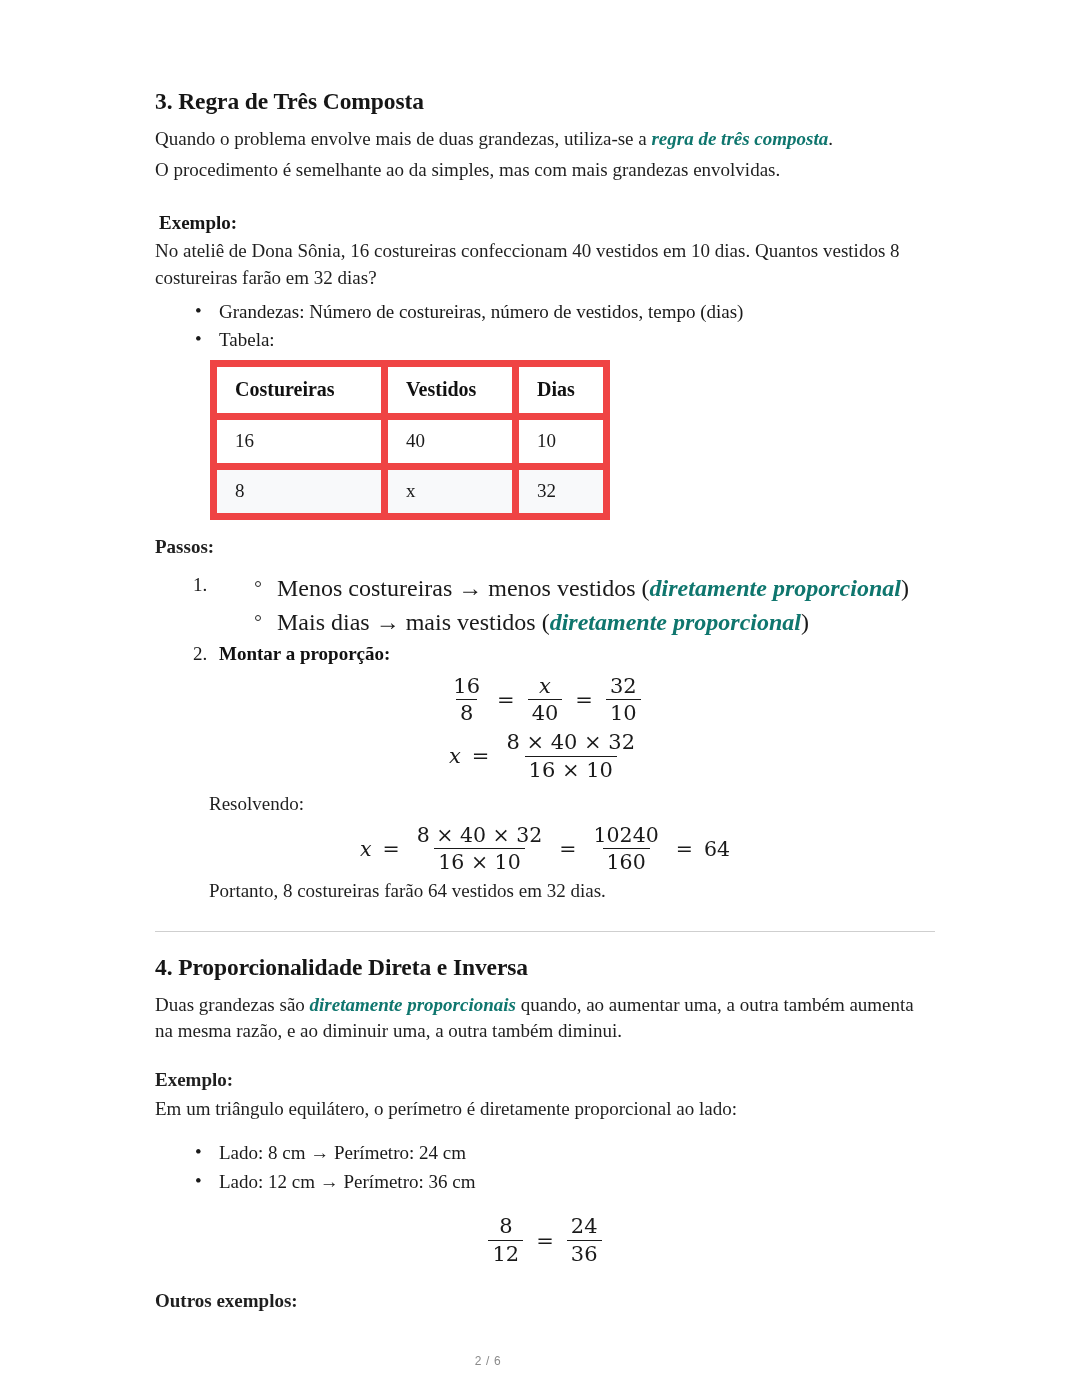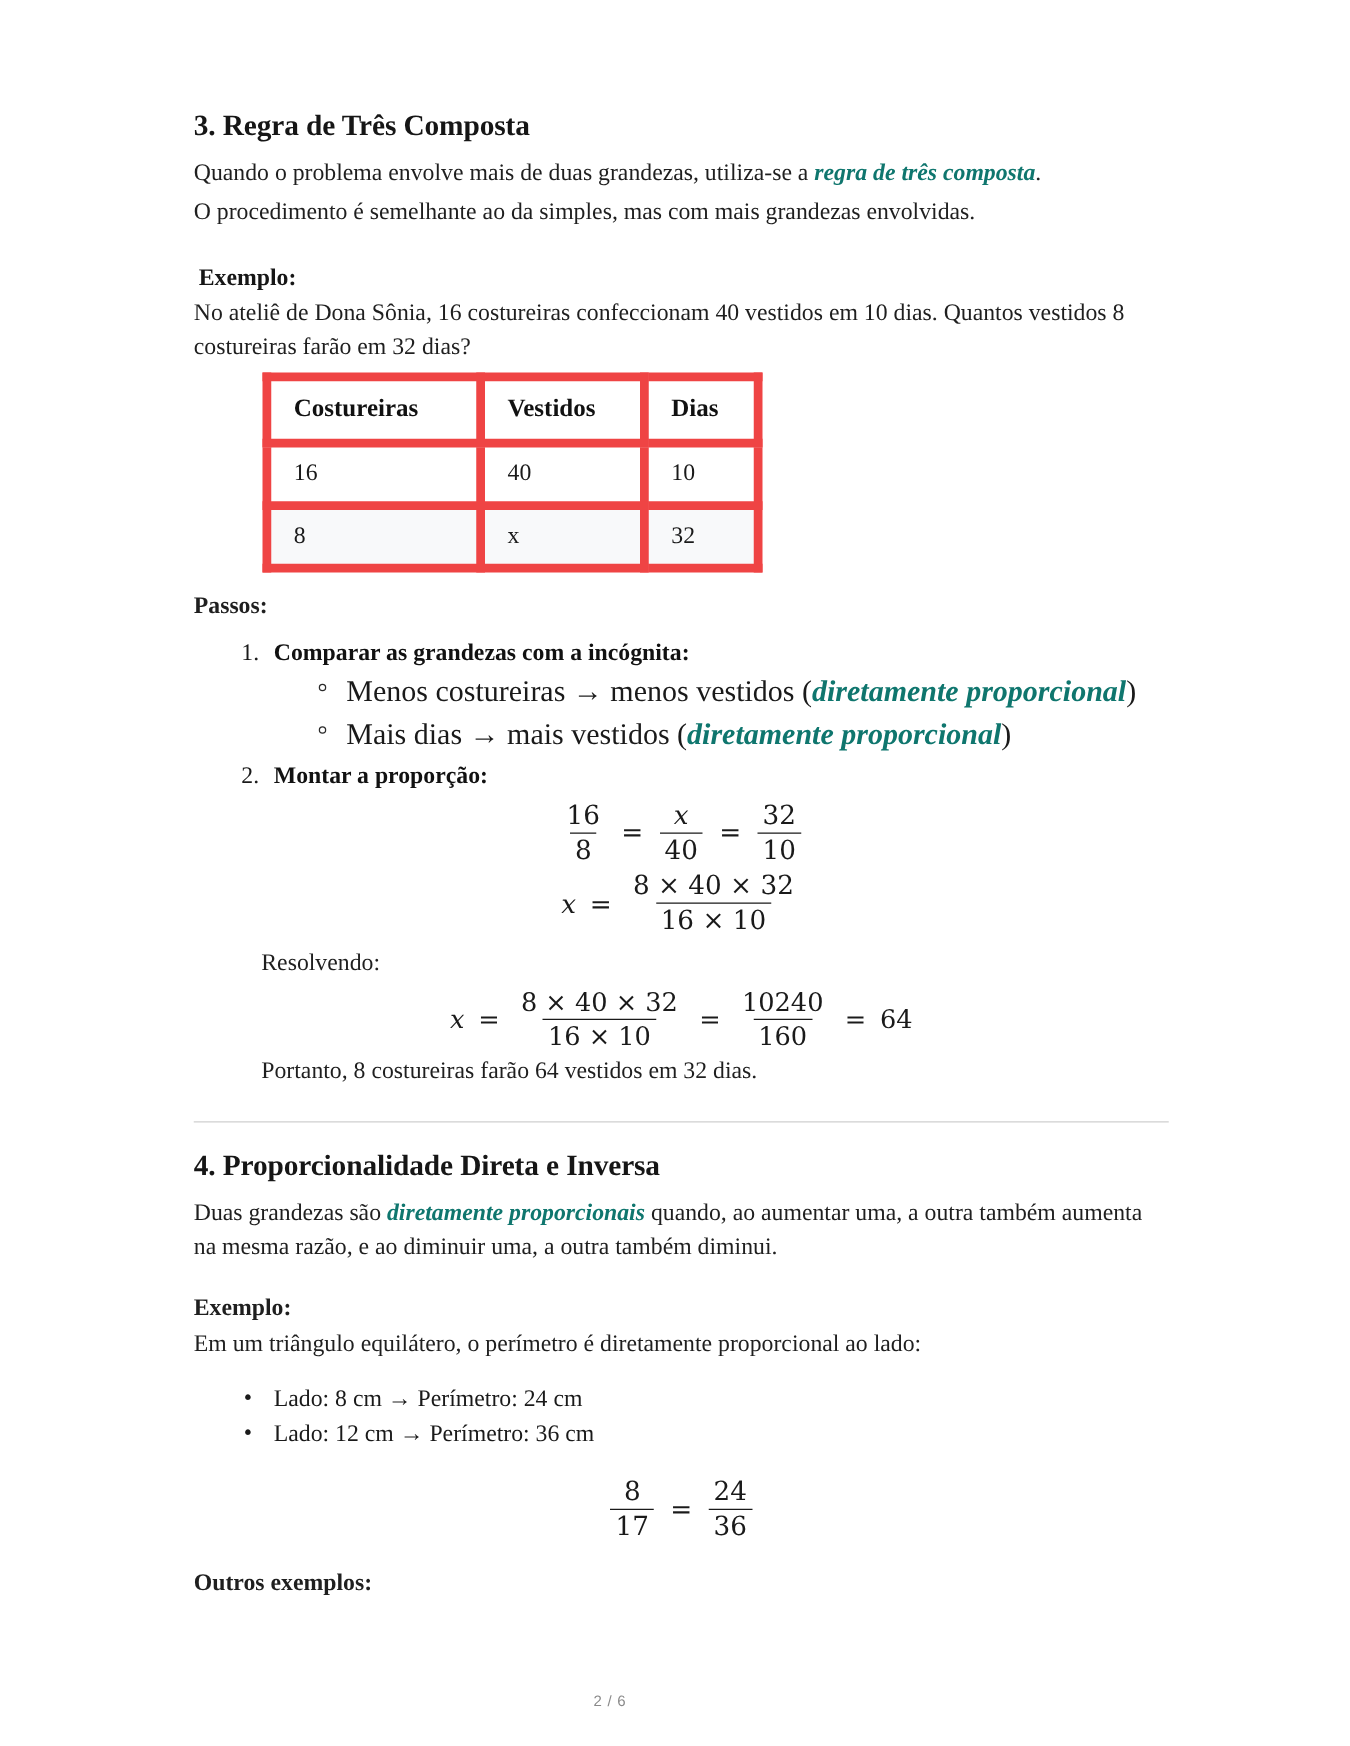--- a/index.html
+++ b/index.html
@@ -225,20 +225,24 @@
 <div class="page">
 
   <h2 class="sec-title">3. Regra de Três Composta</h2>
 
   <p><span>Quando o problema envolve mais de duas grandezas, utiliza-se a </span><b>regra de três composta</b><span>.</span></p>
   <p>O procedimento é semelhante ao da simples, mas com mais grandezas envolvidas.</p>
 
   <h3 class="sub-title" style="margin-top:28px;">Exemplo:</h3>
   <p>No ateliê de Dona Sônia, 16 costureiras confeccionam 40 vestidos em 10 dias. Quantos vestidos 8 costureiras farão em 32 dias?</p>
 
+  <ul class="disc">
+    <li>Grandezas: Número de costureiras, número de vestidos, tempo (dias)</li>
+    <li>Tabela:</li>
+  </ul>
 
   <div class="tbl-wrap">
     <table class="data">
       <thead>
         <tr>
           <th>Costureiras</th>
           <th>Vestidos</th>
           <th>Dias</th>
         </tr>
       </thead>
@@ -254,21 +258,20 @@
           <td class="w3">32</td>
         </tr>
       </tbody>
     </table>
   </div>
 
   <p class="bold-lead">Passos:</p>
 
   <ol class="steps">
     <li>
-      <span class="step-head">Comparar as grandezas com a incógnita:</span>
       <ul class="circle">
         <li><span>Menos costureiras → menos vestidos (</span><b>diretamente proporcional</b><span>)</span></li>
         <li><span>Mais dias → mais vestidos (</span><b>diretamente proporcional</b><span>)</span></li>
       </ul>
     </li>
     <li>
       <span class="step-head">Montar a proporção:</span>
     </li>
   </ol>
 
@@ -337,21 +340,21 @@
   <ul class="bullets-sm">
     <li>Lado: 8 cm → Perímetro: 24 cm</li>
     <li>Lado: 12 cm → Perímetro: 36 cm</li>
   </ul>
 
 
   <div class="math-block" style="margin-top:18px;">
     <span class="mrow">
       <span class="frac">
         <span class="num">8</span>
-        <span class="den">17</span>
+        <span class="den">12</span>
       </span>
       <span class="op">=</span>
       <span class="frac">
         <span class="num">24</span>
         <span class="den">36</span>
       </span>
     </span>
   </div>
 
   <p class="bold-lead" style="margin-top:22px;">Outros exemplos:</p>

